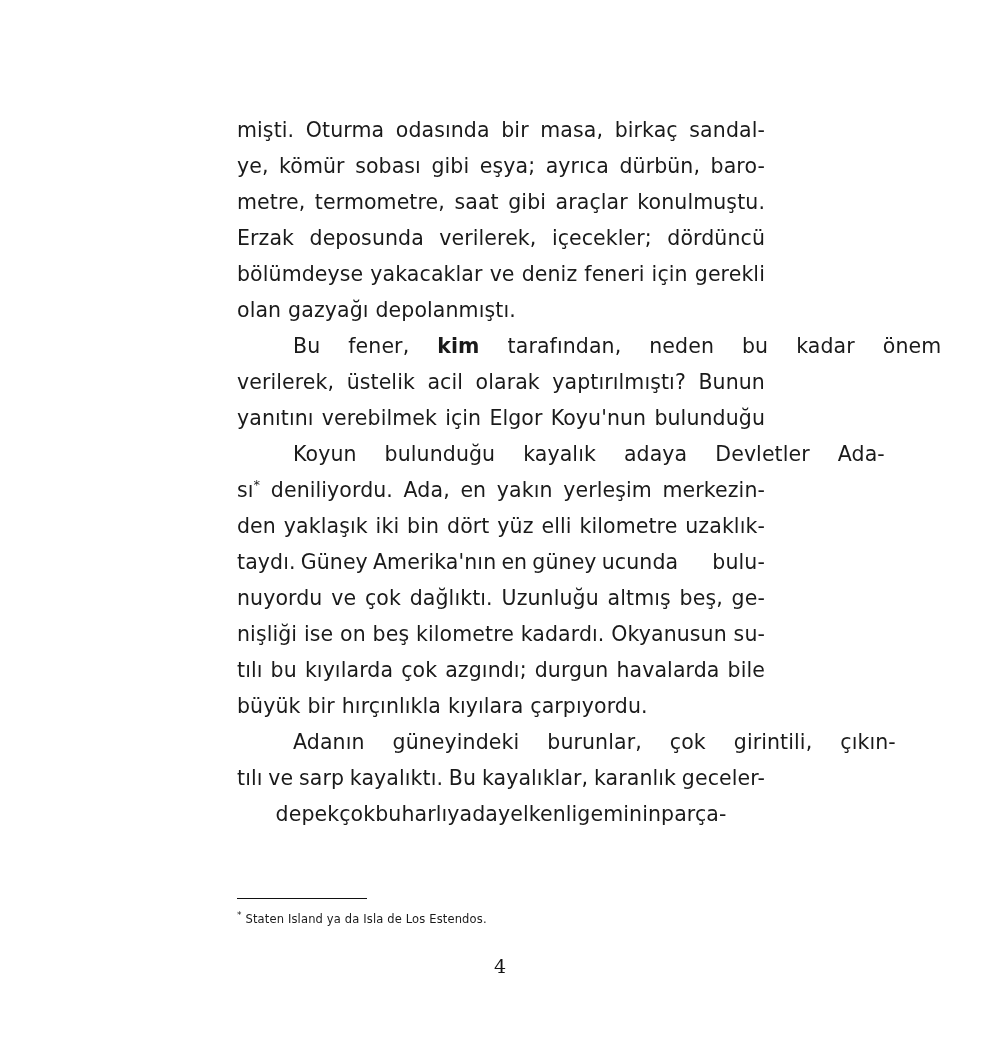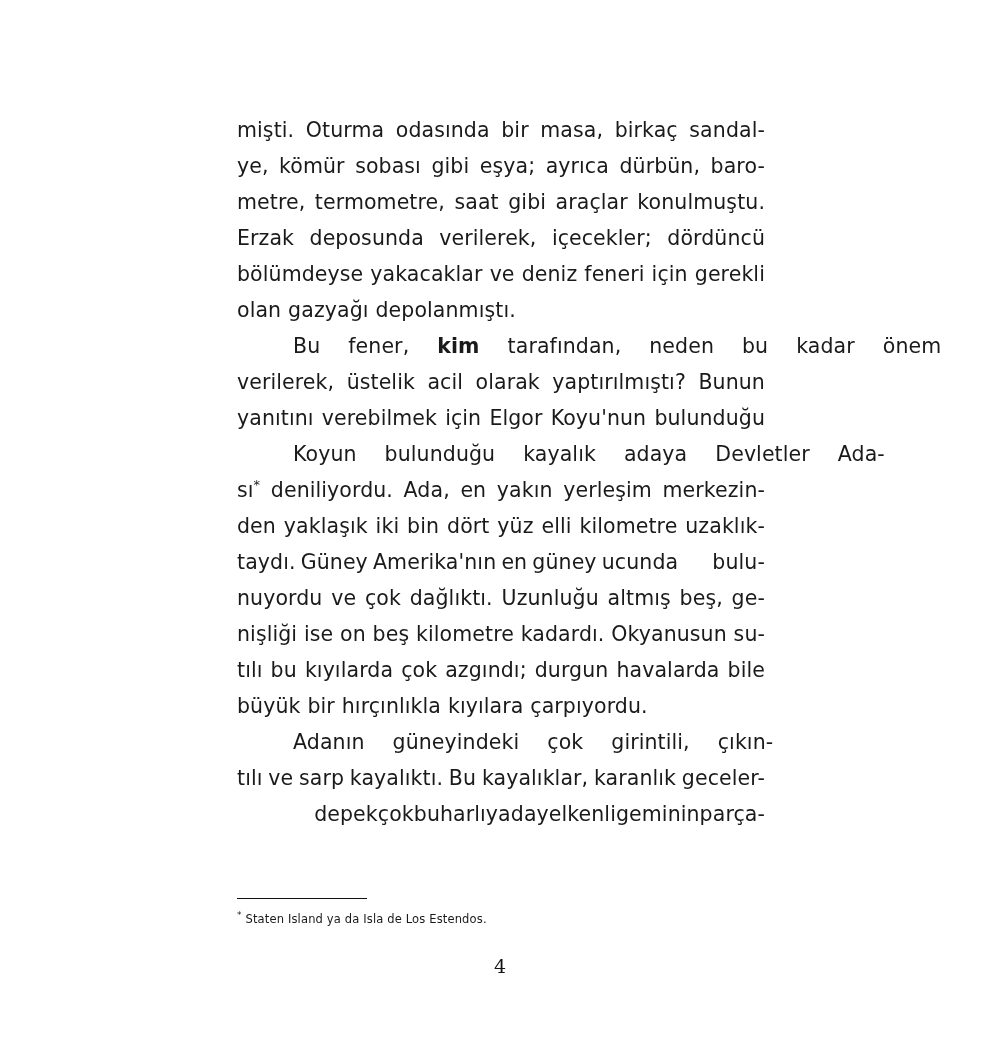--- a/index.html
+++ b/index.html
@@ -252,35 +252,36 @@
           <span style="white-space: pre;">bile</span>
         </span>
       <span class="line last">büyük bir hırçınlıkla kıyılara çarpıyordu.</span>
     </p>
 
     <p class="para">
       <span class="line indent" style="white-space: normal; display: flex; ">
           <span style="flex: 0 0 28px;"></span>
           <span style="white-space: pre;">Adanın</span>
           <span style="white-space: pre;">güneyindeki</span>
+          <span style="white-space: pre;">burunlar,</span>
           <span style="white-space: pre;">çok</span>
           <span style="white-space: pre;">girintili,</span>
           <span style="white-space: pre;">çıkın-</span>
         </span>
       <span class="line" style="white-space: normal; display: flex; justify-content: space-between;">
           <span style="white-space: pre;">tılı</span>
           <span style="white-space: pre;">ve</span>
           <span style="white-space: pre;">sarp</span>
           <span style="white-space: pre;">kayalıktı.</span>
           <span style="white-space: pre;">Bu</span>
           <span style="white-space: pre;">kayalıklar,</span>
           <span style="white-space: pre;">karanlık</span>
           <span style="white-space: pre;">geceler-</span>
         </span>
-      <span class="line" style="white-space: normal; display: flex; justify-content: flex-end;">
+      <span class="line" style="white-space: normal; display: flex; justify-content: center;">
           <span style="white-space: pre;">de</span>
           <span style="white-space: pre;">pek</span>
           <span style="white-space: pre;">çok</span>
           <span style="white-space: pre;">buharlı</span>
           <span style="white-space: pre;">ya</span>
           <span style="white-space: pre;">da</span>
           <span style="white-space: pre;">yelkenli</span>
           <span style="white-space: pre;">geminin</span>
           <span style="white-space: pre;">parça-</span>
         </span>

